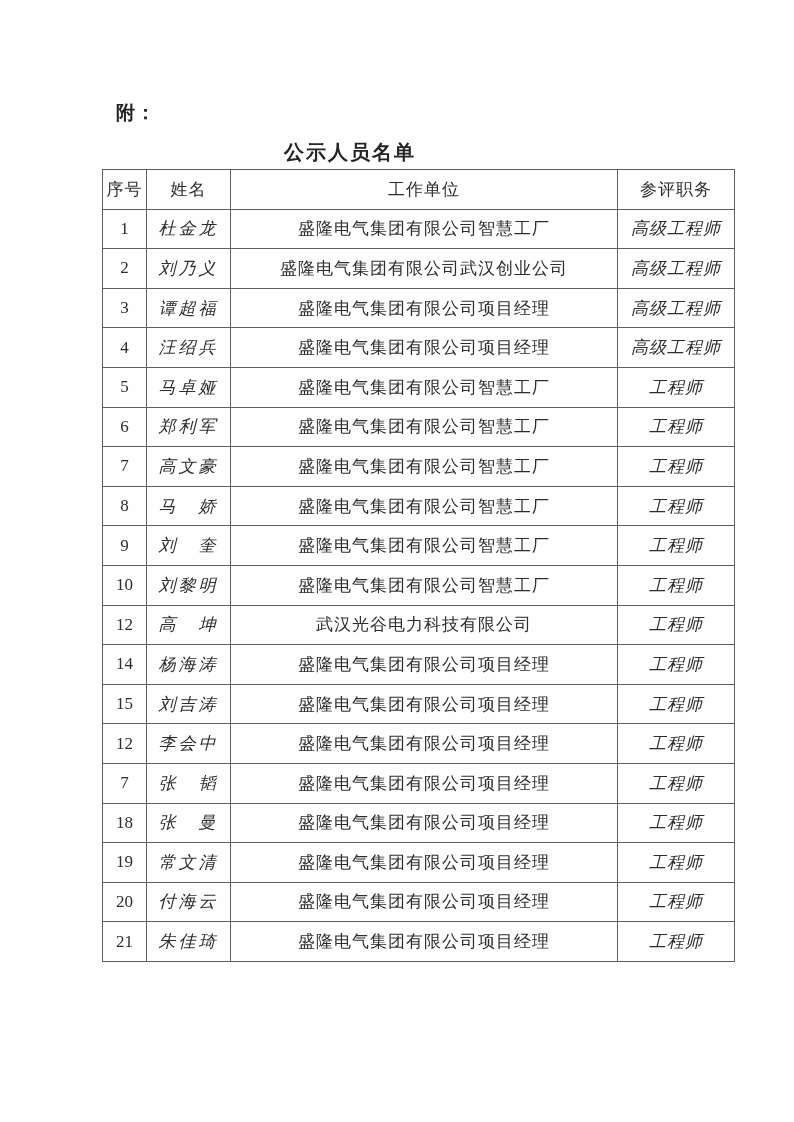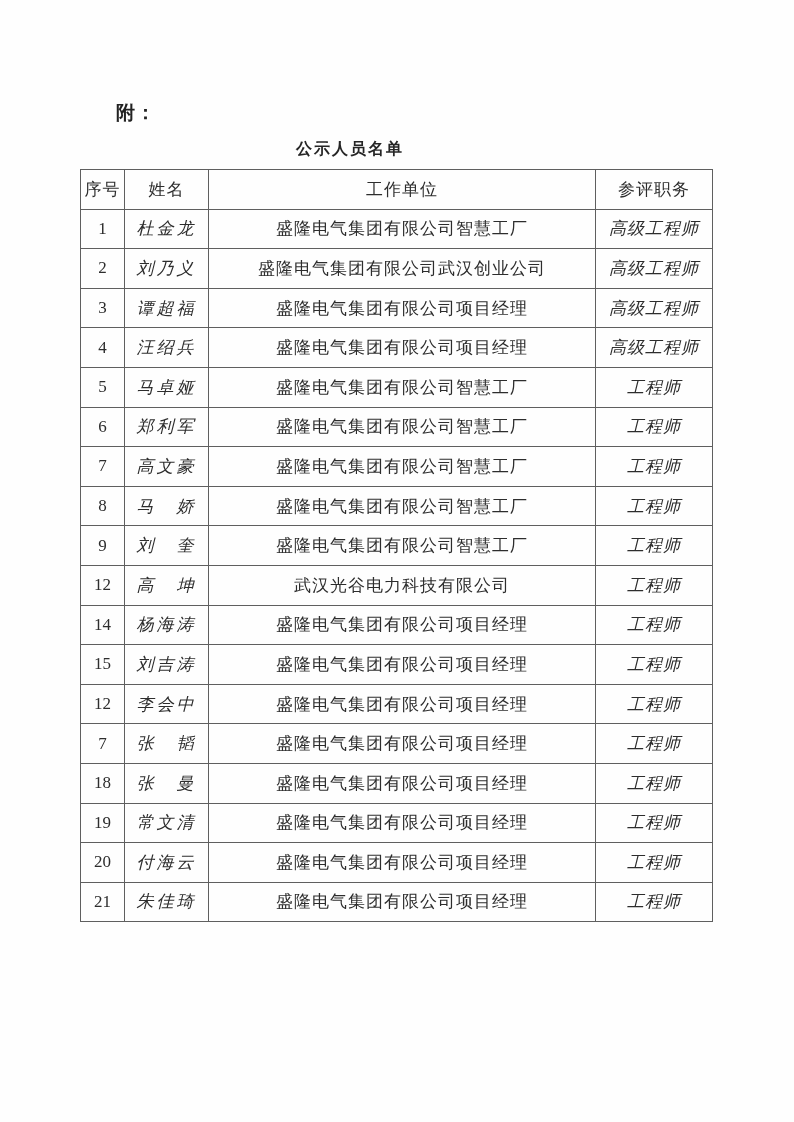--- a/index.html
+++ b/index.html
@@ -26,28 +26,28 @@
     color: #222222;
     letter-spacing: 1px;
   }
   .title {
     position: absolute;
     left: 0;
     top: 139px;
     width: 700px;
     text-align: center;
     font-family: "Liberation Sans", "DejaVu Sans", sans-serif;
-    font-size: 16px;
+    font-size: 20px;
     font-weight: bold;
     color: #252525;
     letter-spacing: 2px;
   }
   table.roster {
     position: absolute;
-    left: 80px;
+    left: 102px;
     top: 169px;
     width: 632px;
     border-collapse: collapse;
     table-layout: fixed;
     padding-left: 8px;
   }
   table.roster th,
   table.roster td {
     border: 1px solid #5f5f5f;
     height: 38.6px;
@@ -151,20 +151,26 @@
           <td class="c-unit">盛隆电气集团有限公司智慧工厂</td>
           <td class="c-position">工程师</td>
         </tr>
         <tr>
           <td class="c-no">9</td>
           <td class="c-name">刘　奎</td>
           <td class="c-unit">盛隆电气集团有限公司智慧工厂</td>
           <td class="c-position">工程师</td>
         </tr>
         <tr>
+          <td class="c-no">10</td>
+          <td class="c-name">刘黎明</td>
+          <td class="c-unit">盛隆电气集团有限公司智慧工厂</td>
+          <td class="c-position">工程师</td>
+        </tr>
+        <tr>
           <td class="c-no">12</td>
           <td class="c-name">高　坤</td>
           <td class="c-unit">武汉光谷电力科技有限公司</td>
           <td class="c-position">工程师</td>
         </tr>
         <tr>
           <td class="c-no">14</td>
           <td class="c-name">杨海涛</td>
           <td class="c-unit">盛隆电气集团有限公司项目经理</td>
           <td class="c-position">工程师</td>

